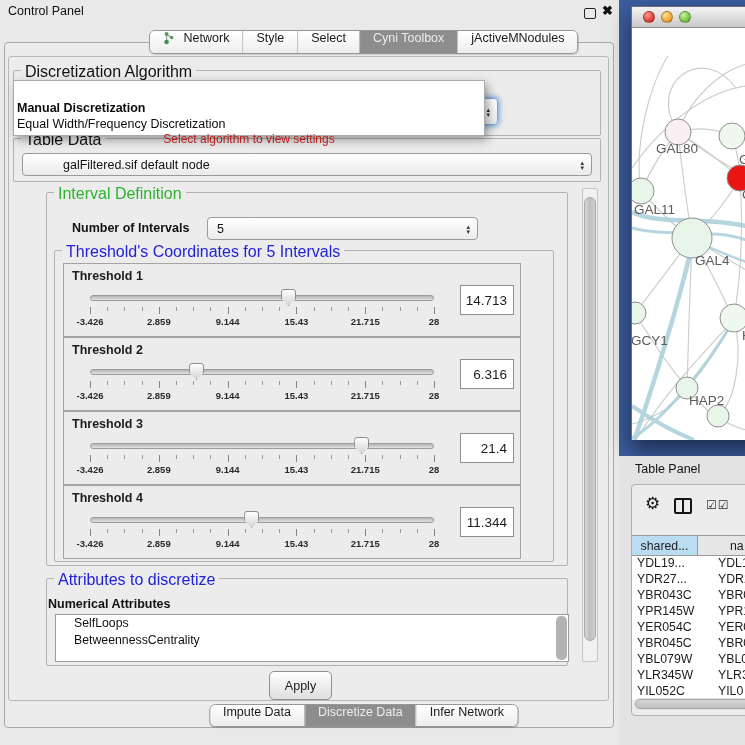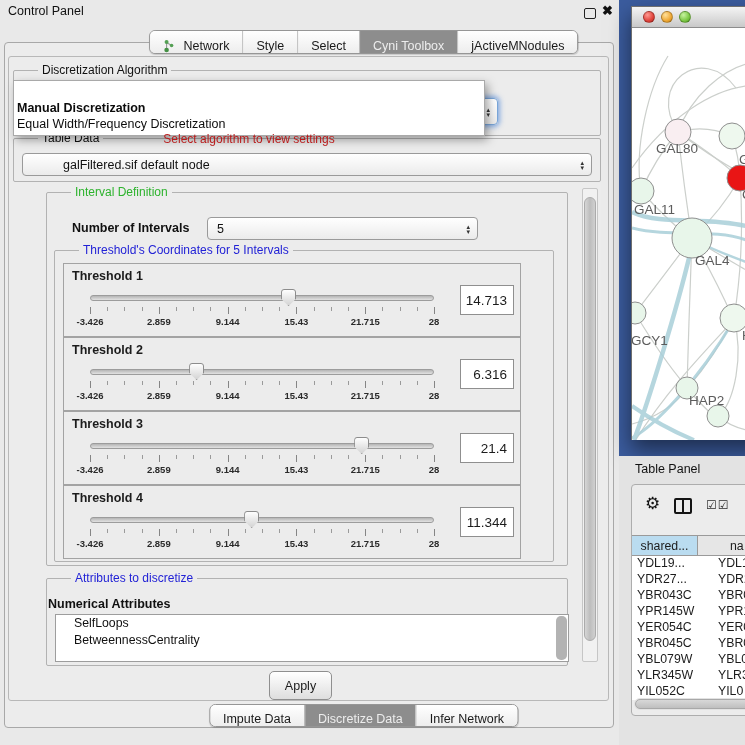--- a/index.html
+++ b/index.html
@@ -12,26 +12,26 @@
   .float-ico { position:absolute; left:584px; top:8px; width:12px; height:11px; border:1.7px solid #222; border-radius:2px; background:transparent; }
   .close-ico { position:absolute; left:602px; top:3px; font-size:13px; font-weight:bold; color:#111; }
   .close-ico::before { content:"\2716"; }
 
   .outer-frame { position:absolute; left:4px; top:42px; width:610px; height:686px; background:#ececec; border:1px solid #a8a8a8; border-radius:4px; }
   .inner-panel { position:absolute; left:8px; top:56px; width:601px; height:645px; background:#ececec; border:1px solid #b8b8b8; border-radius:3px; }
 
   .segbar { position:absolute; display:flex; background:#f6f6f6; border:1px solid #969696; border-radius:6px; overflow:hidden; z-index:30; box-shadow:0 1px 1px rgba(0,0,0,.15); }
   .segbar.top { left:50%; transform:translateX(-50%); margin-left:-9px; top:30px; height:24px; }
   .segbar.bottom { left:50%; transform:translateX(-50%); margin-left:-9px; top:704px; height:23px; }
-  .seg { display:flex; align-items:flex-end; gap:9px; padding:0 13px; font-size:12.5px; color:#1a1a1a; background:linear-gradient(#ffffff,#ededed); border-left:1px solid #c0c0c0; white-space:nowrap; cursor:default; }
+  .seg { display:flex; align-items:flex-start; gap:9px; padding:0 13px; font-size:12.5px; color:#1a1a1a; background:linear-gradient(#ffffff,#ededed); border-left:1px solid #c0c0c0; white-space:nowrap; cursor:default; }
   .seg:first-child { border-left:none; }
   .seg.sel { background:#8d8d8d; color:#ededed; }
 
   .groupbox { position:absolute; border:1px solid #b2b2b2; border-radius:2px; }
-  .gtitle { position:absolute; top:-8px; left:24px; background:#ececec; padding:0 4px; font-size:12px; color:#111; white-space:nowrap; }
+  .gtitle { position:absolute; top:-8px; left:7px; background:#ececec; padding:0 4px; font-size:16px; color:#111; white-space:nowrap; }
   .gtitle.green { color:#2db32d; }
   .gtitle.blue { color:#2222d6; }
 
   
   .popup { position:absolute; left:13px; top:80px; width:472px; height:56px; background:#ffffff; border:1px solid #a9a9a9; box-shadow:3px 4px 9px rgba(0,0,0,.35); z-index:50; }
   .pophint { position:absolute; top:3px; left:0; right:0; text-align:center; font-size:12px; color:#b91c1c;margin-top:48px; }
   .ddopt { position:relative; font-size:12.5px; color:#0c0c0c; padding:1px 3px; }
   .ddopt1 { margin-top:19px; }
   .ddbold { font-weight:bold; }
 

